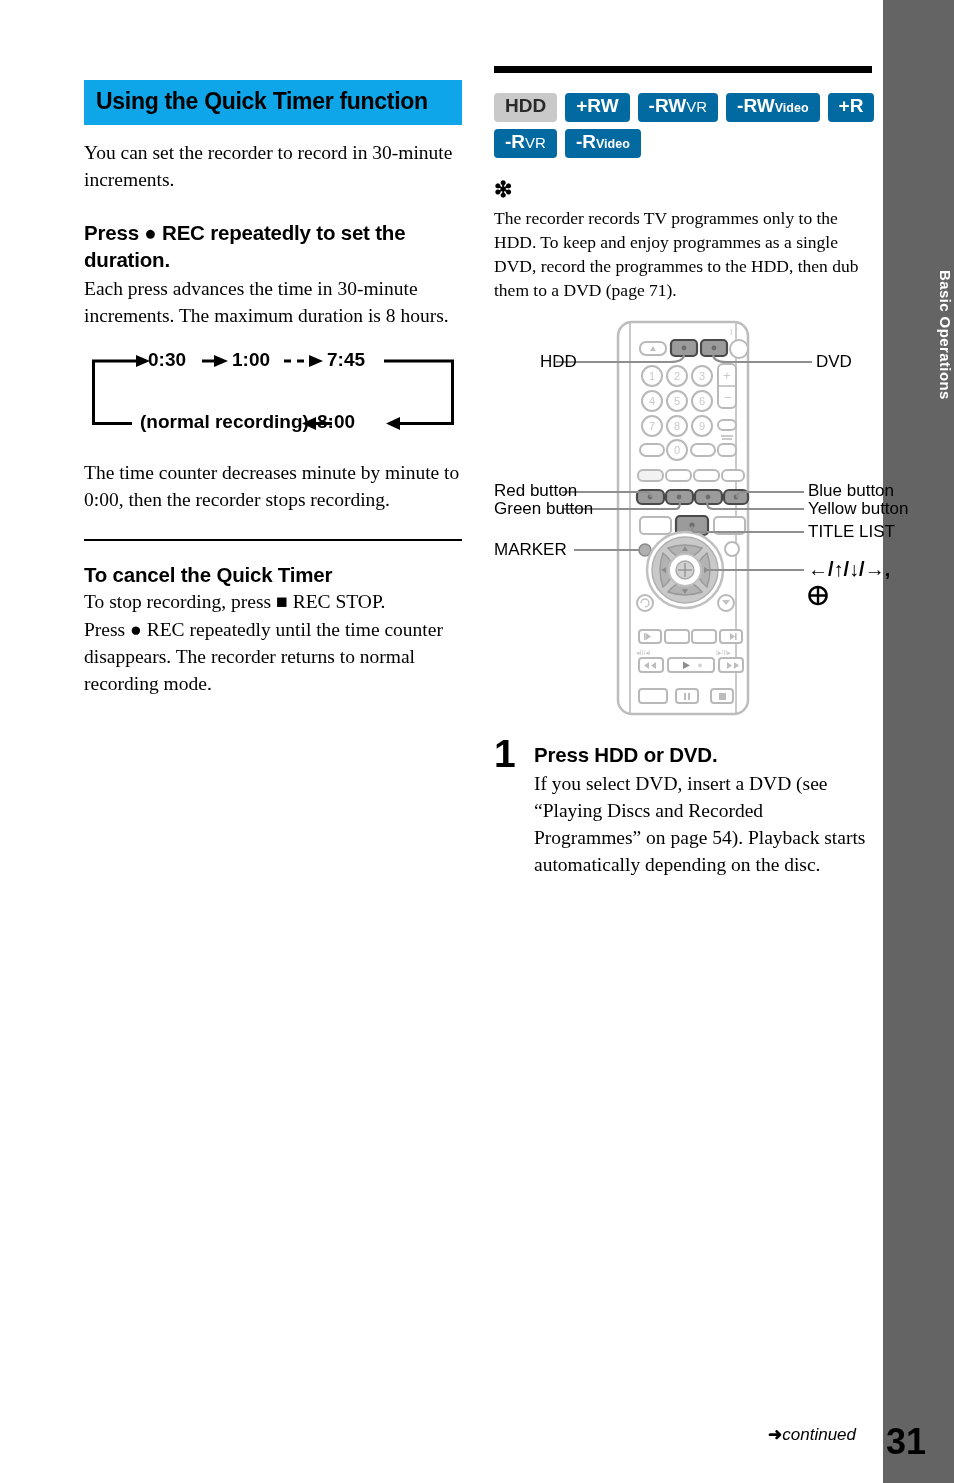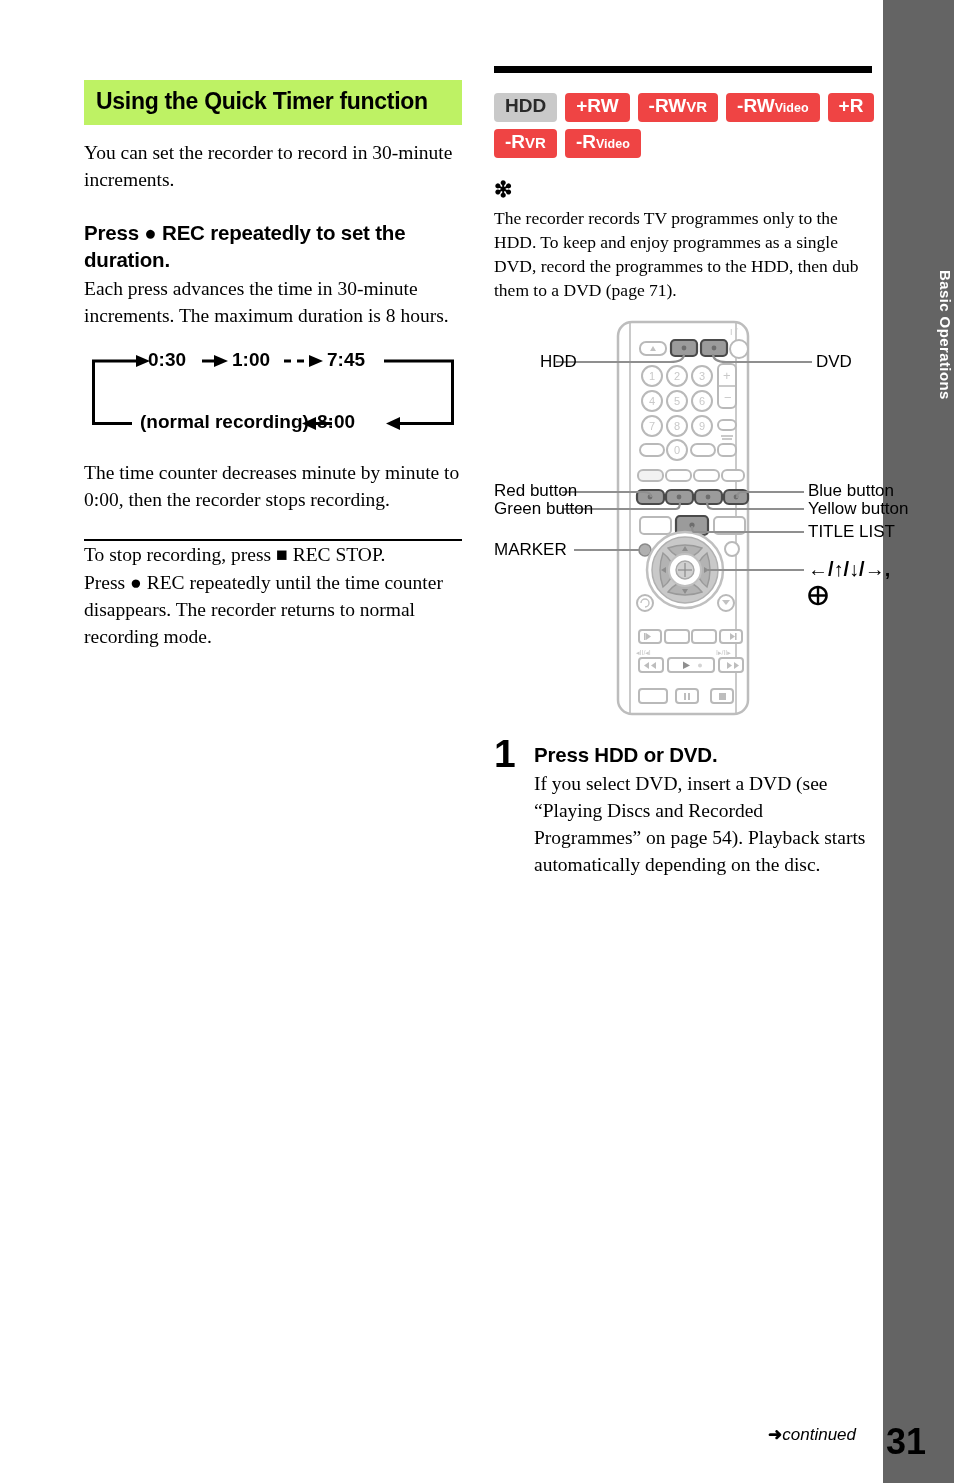--- a/index.html
+++ b/index.html
@@ -31,21 +31,21 @@
     writing-mode: vertical-rl;
     white-space: nowrap;
   }
 
   
   .col-left  { position: absolute; left: 84px;  top: 0; width: 378px; }
   .col-right { position: absolute; left: 494px; top: 0; width: 378px; }
 
   
   .section-bar {
-    background: #bef264;
+    background: #0ea5e9;
     padding: 8px 12px 10px 12px;
     margin-top: 80px;
   }
   .section-bar h2 {
     font-family: "Liberation Sans", sans-serif;
     font-weight: bold;
     font-size: 23px;
     letter-spacing: -0.3px;
     white-space: nowrap;
   }
@@ -104,33 +104,33 @@
     letter-spacing: -0.6px;
     margin-top: 10px;
   }
 
   .badges { margin-top: 20px; }
   .badge-row { display: flex; gap: 8px; margin-bottom: 7px; }
   .badge {
     display: inline-flex;
     align-items: baseline;
     justify-content: center;
-    background: #ef4444;
+    background: #0369a1;
     color: #ffffff;
     font-family: "Liberation Sans", sans-serif;
     font-weight: bold;
     font-size: 19px;
     padding: 3px 11px 4px 11px;
     border-radius: 4px;
     white-space: nowrap;
     line-height: 19px;
   }
   .badge.hdd { background: #c9c9c9; color: #2a2a2a; }
   .badge .sfx-sm { font-size: 12.5px; font-weight: bold; }
-  .badge .sfx-md { font-size: 15px; font-weight: bold; text-align: right; }
+  .badge .sfx-md { font-size: 15px; font-weight: normal; text-align: right; }
 
   .note-mark {
     font-family: "Liberation Sans", sans-serif;
     font-size: 22px;
     font-weight: bold;
     margin-top: 22px;
     line-height: 20px;
   }
   p.note {
     font-family: "Liberation Serif", serif;
@@ -242,20 +242,21 @@
     <span class="lbl cy-100">1:00</span>
     <span class="lbl cy-730">7:45</span>
     <span class="lbl cy-800">8:00</span>
     <span class="lbl cy-norm">(normal recording)</span>
   </div>
 
   <p class="body">The time counter decreases minute by minute to 0:00, then the recorder stops recording.</p>
 
   <div class="rule-thin"></div>
 
+  <h3 class="sub tight">To cancel the Quick Timer</h3>
   <p class="body" style="margin-top:0">To stop recording, press ■ REC STOP.</p>
   <p class="body" style="margin-top:1px">Press ● REC repeatedly until the time counter disappears. The recorder returns to normal recording mode.</p>
 </div>
 
 <div class="col-right">
 
   <div class="top-rule"></div>
 
   <div class="badges">
     <div class="badge-row">

